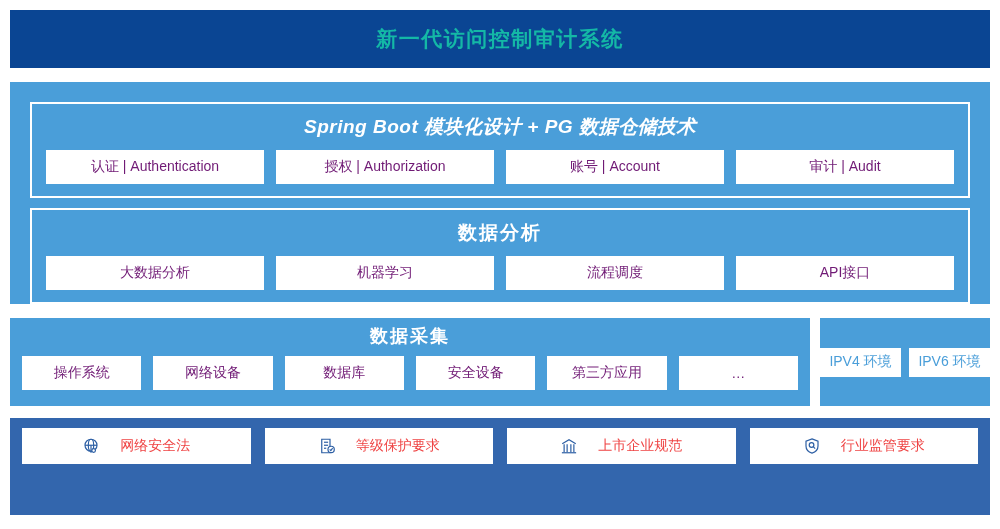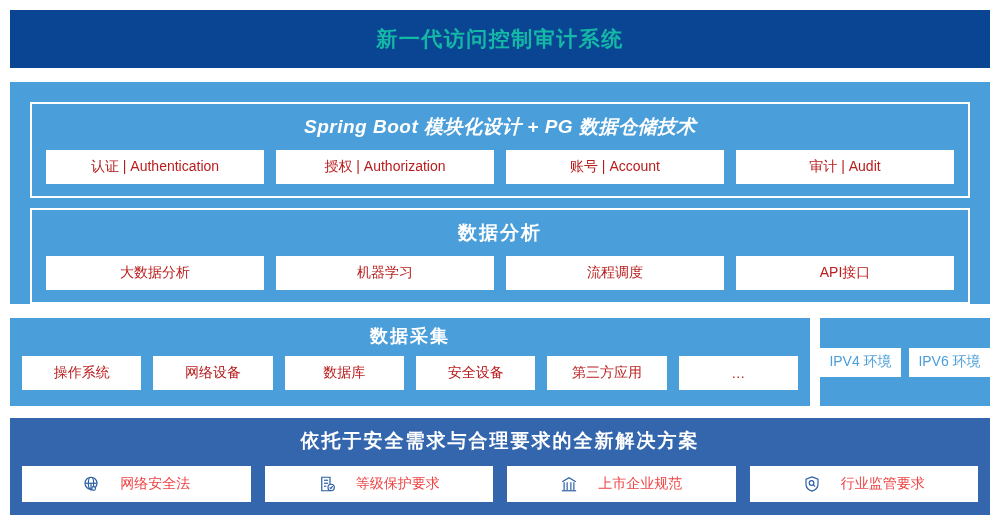--- a/index.html
+++ b/index.html
@@ -105,21 +105,21 @@
     letter-spacing: 2px;
   }
 
   .card-row {
     display: flex;
     gap: 12px;
   }
   .card {
     flex: 1 1 0;
     background: #ffffff;
-    color: #b91c1c;
+    color: #701a75;
     font-size: 14px;
     height: 34px;
     display: flex;
     align-items: center;
     justify-content: center;
     text-align: center;
     box-sizing: border-box;
     white-space: nowrap;
   }
 
@@ -237,21 +237,20 @@
     </div>
   </div>
 
   <div class="panel panel-ipv">
     <div class="ipv-card">IPV4 环境</div>
     <div class="ipv-card">IPV6 环境</div>
   </div>
 
   <div class="panel panel-bottom">
     <div class="bottom-inner">
-      <div class="bottom-title">依托于安全需求与合理要求的全新解决方案</div>
       <div class="law-row">
 
         <div class="law-card">
           <span class="law-icon">
             <svg width="18" height="18" viewBox="0 0 24 24" fill="none" stroke="#2d5fa4" stroke-width="1.6">
               <circle cx="12" cy="11" r="8"></circle>
               <ellipse cx="12" cy="11" rx="3.6" ry="8"></ellipse>
               <line x1="4" y1="11" x2="20" y2="11"></line>
               <line x1="12" y1="11" x2="12" y2="21"></line>
               <circle cx="15.5" cy="18" r="2.4" fill="#ffffff"></circle>

